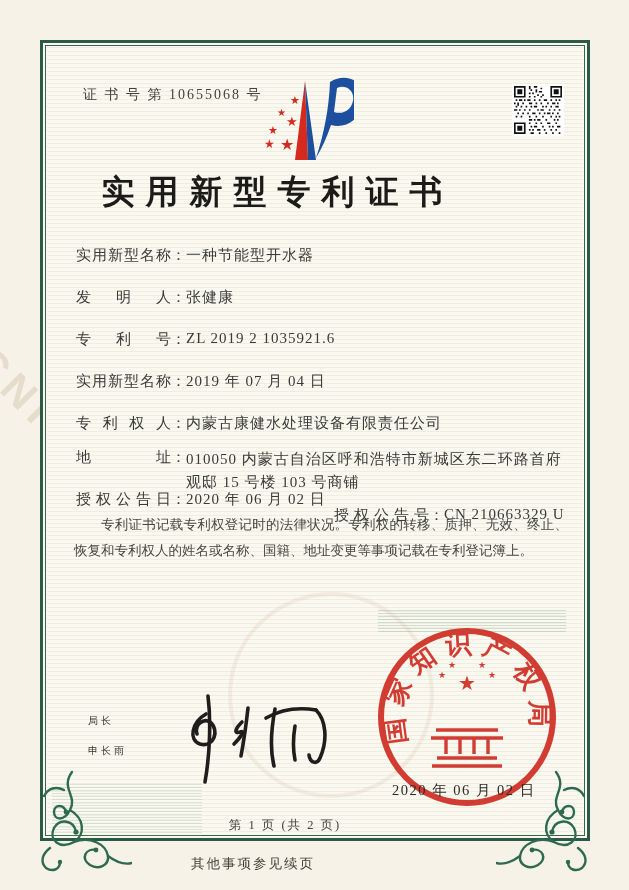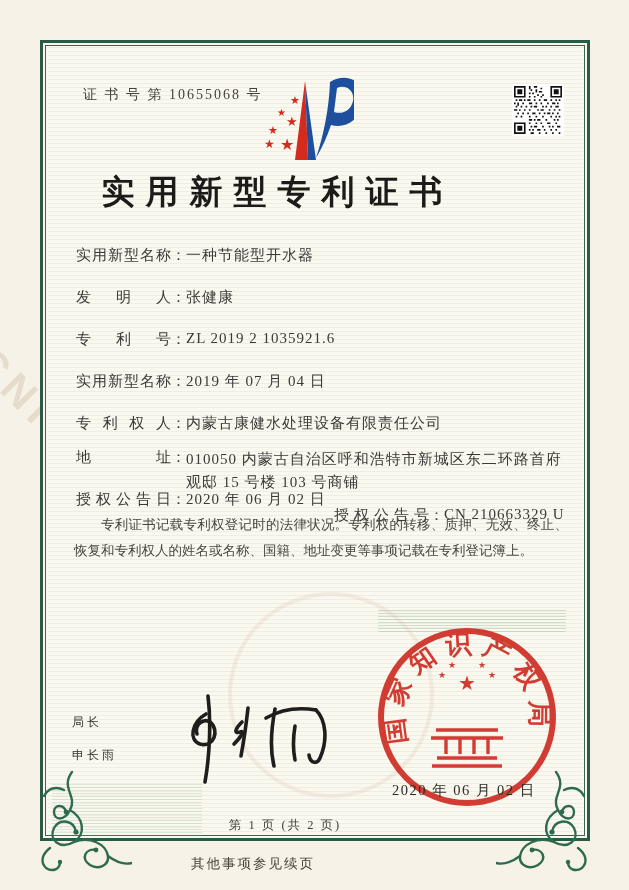--- a/index.html
+++ b/index.html
@@ -76,21 +76,21 @@
   }
   .grant-pair2 { position:absolute; left:258px; top:16px; white-space:nowrap; }
   
   .paras {
     position:absolute; left:74px; top:512px; width:494px;
     font-size:13.5px; line-height:1.93; color:#474740;
     text-align:justify;
   }
   .paras p { text-indent:2em; }
   
-  .signer { position:absolute; left:72px; top:714px; font-size:12px; color:#33322f; letter-spacing:3px; }
+  .signer { position:absolute; left:88px; top:714px; font-size:10px; color:#33322f; letter-spacing:3px; }
   .signer div + div { margin-top:16px; }
   .sig-svg { position:absolute; left:178px; top:692px; }
   
   .seal { position:absolute; left:374px; top:624px; opacity:.93; }
   .seal-date {
     position:absolute; left:392px; top:781px;
     font-size:14.5px; letter-spacing:1.5px; color:#2e2a27;
   }
   
   .page-info {

